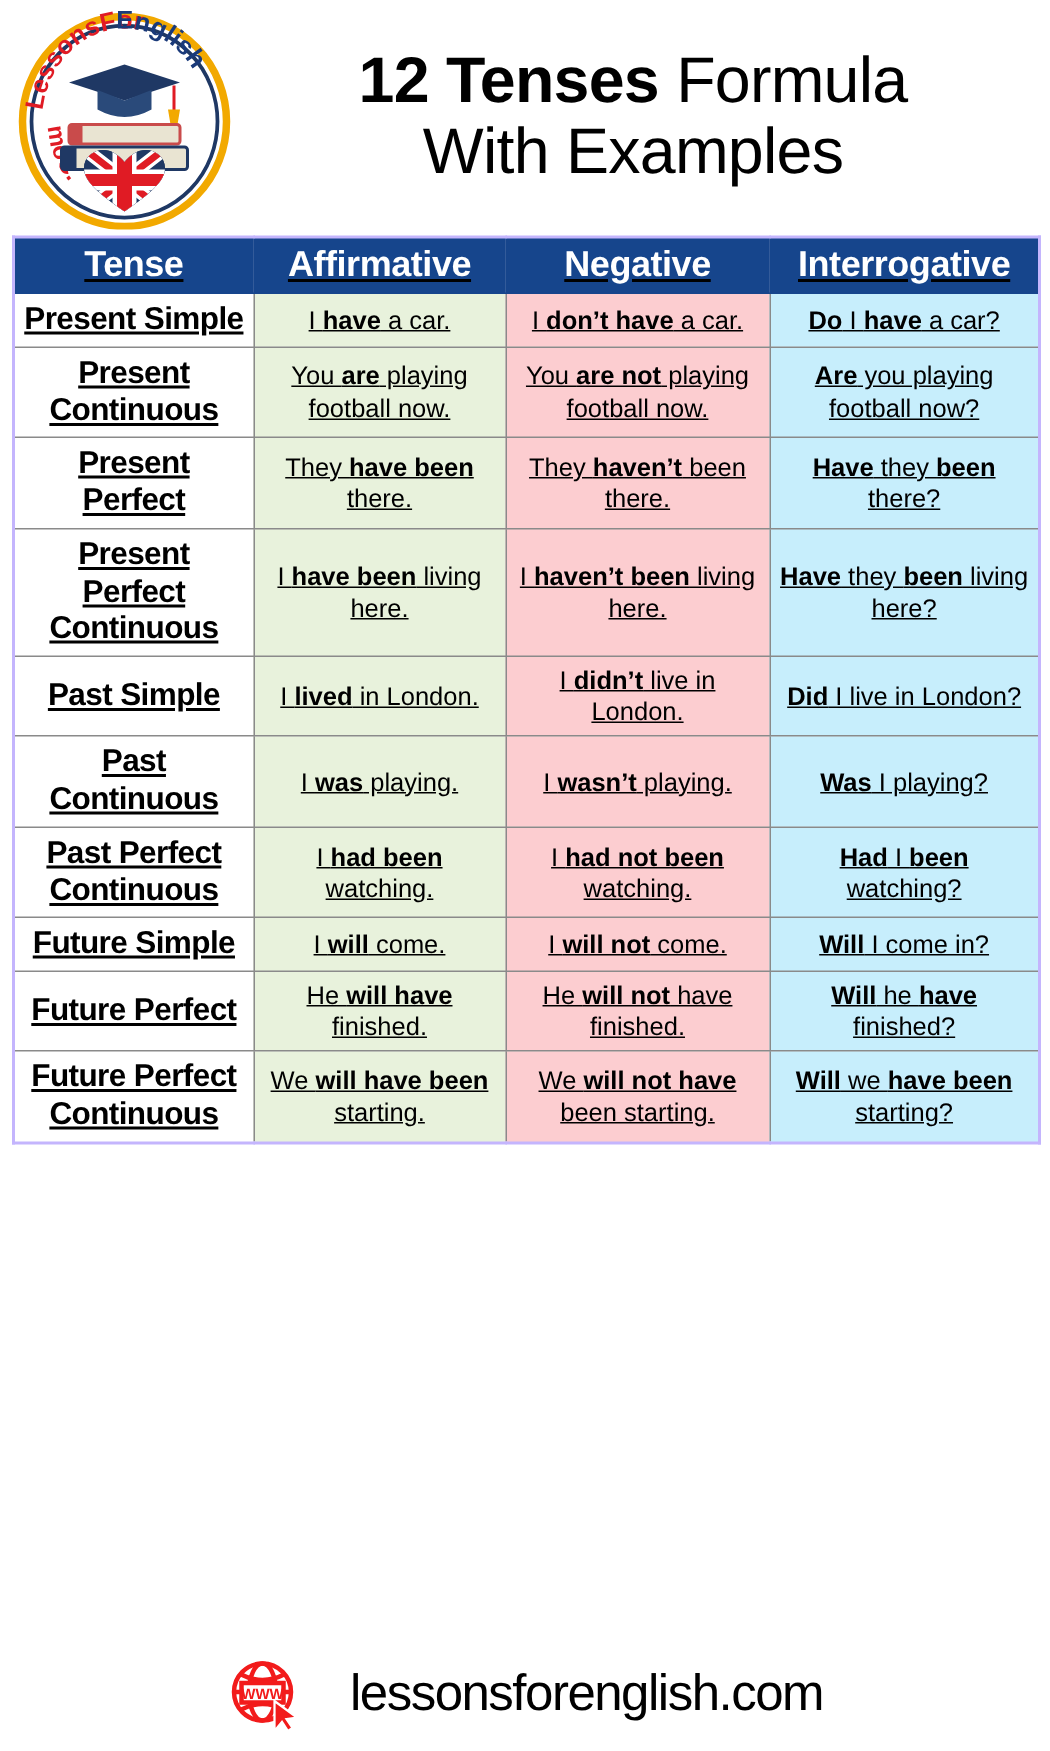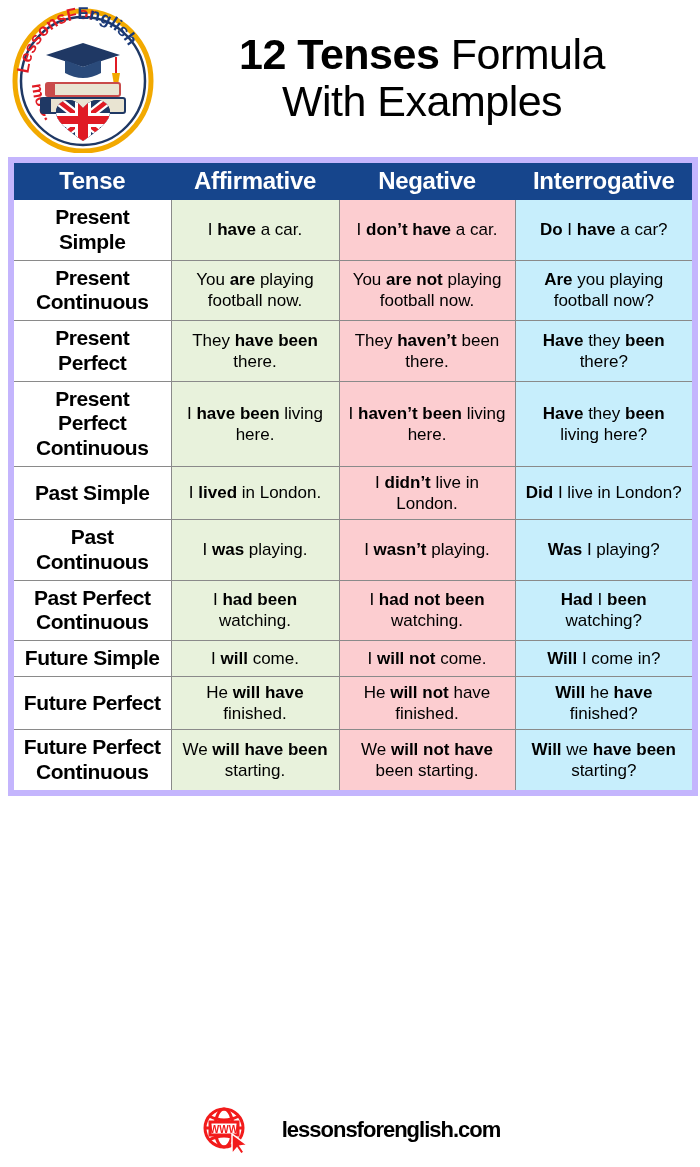--- a/index.html
+++ b/index.html
@@ -58,21 +58,22 @@
   .table-wrap {
     position: absolute;
     left: 8px;
     top: 157px;
     width: 684px;
   }
   table.tenses {
     border-collapse: collapse;
     table-layout: fixed;
     width: 684px;
-    border: 6px solid #c4b5fd;
+    border: 2px solid #c4b5fd;
+    text-decoration: underline;
   }
   table.tenses col.c-tense { width: 160px; }
   table.tenses col.c-aff   { width: 168px; }
   table.tenses col.c-neg   { width: 176px; }
   table.tenses col.c-int   { width: 180px; }
 
   thead th {
     background: #16458c;
     color: #ffffff;
     font-size: 24px;
@@ -114,22 +115,22 @@
     top: 1092px;
     width: 700px;
     height: 75px;
     display: flex;
     align-items: center;
     justify-content: center;
     gap: 30px;
   }
   .footer-icon { width: 52px; height: 52px; flex: 0 0 52px; }
   .footer-text {
-    font-size: 22px;
-    font-weight: bold;
+    font-size: 34px;
+    font-weight: normal;
     letter-spacing: -1px;
     white-space: nowrap;
   }
 </style>
 </head>
 <body>
 
 <div class="page">
 
   <div class="header">

